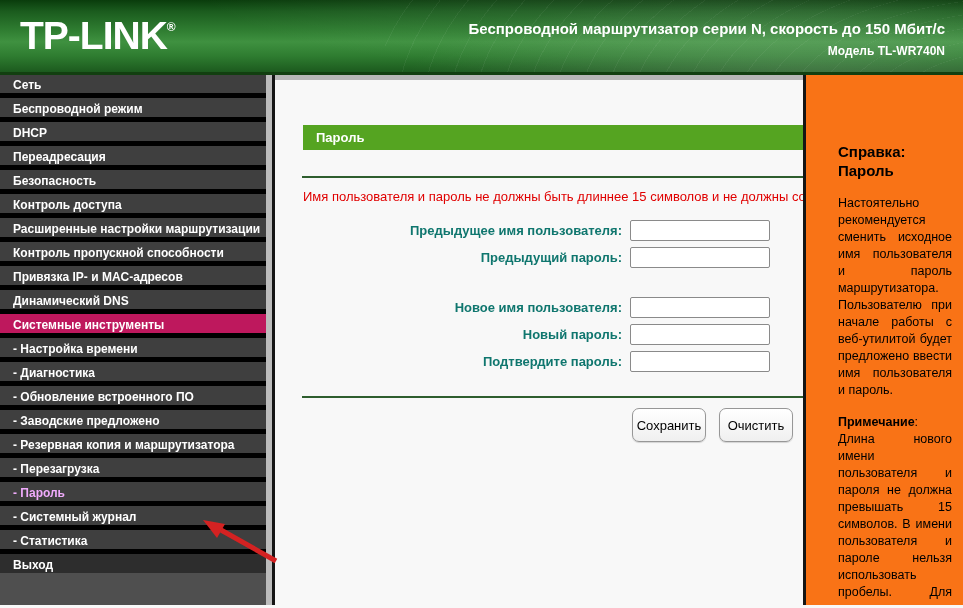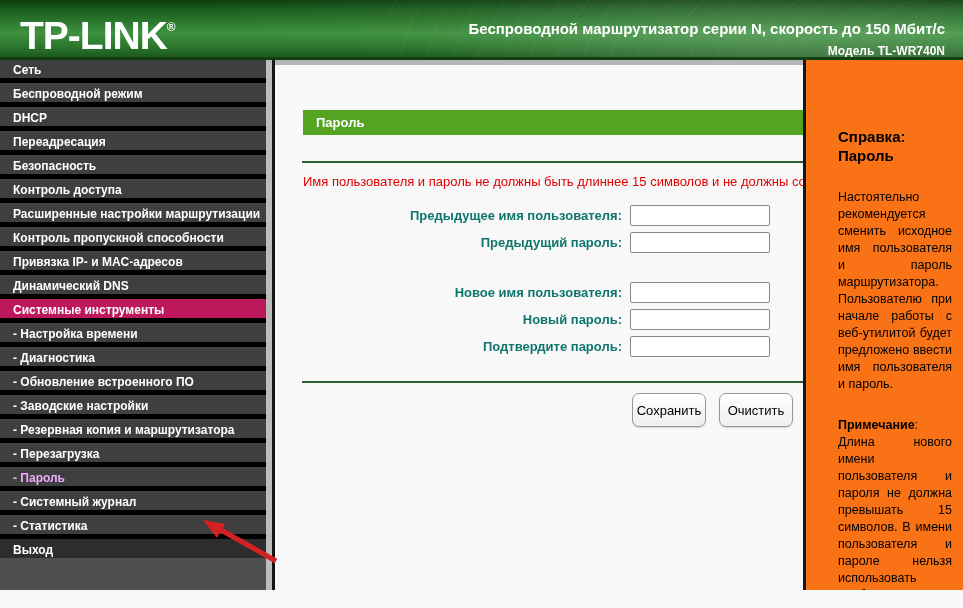--- a/index.html
+++ b/index.html
@@ -1,21 +1,21 @@
 <!DOCTYPE html>
 <html><head>
 <meta charset="utf-8">
 <style>
   * { margin:0; padding:0; box-sizing:border-box; }
   body { font-family:"Liberation Sans", sans-serif; background:#ddd; }
   .screen { width:963px; height:608px; position:relative; overflow:hidden; background:#f8f8f8; }
 
   
   .header{
-    height:60px; position:relative; overflow:hidden;
+    height:75px; position:relative; overflow:hidden;
     background:
       radial-gradient(ellipse 700px 160px at 85% 120%, rgba(255,255,255,0.18), rgba(255,255,255,0) 60%),
       radial-gradient(ellipse 900px 200px at 70% -40%, rgba(255,255,255,0.10), rgba(255,255,255,0) 55%),
       linear-gradient(180deg,#0a3c0c 0%, #1b5c1e 16%, #2f7d31 42%, #3f9140 58%, #2e7c30 78%, #1c5a1e 100%);
     border-bottom:3px solid #123f10;
   }
   .header::after{
     content:""; position:absolute; right:0; top:0; width:60%; height:100%;
     background:repeating-radial-gradient(ellipse 600px 300px at 110% 160%,
       rgba(255,255,255,0.05) 0 1px, rgba(255,255,255,0) 1px 26px);
@@ -70,21 +70,21 @@
     min-width:74px; height:34px; border:1px solid #979797; border-radius:7px;
     background:linear-gradient(180deg,#ffffff,#efefef);
     font-size:13px; color:#000; font-family:"Liberation Sans", sans-serif; cursor:pointer;
     box-shadow:0 1px 1px rgba(0,0,0,0.15);
   }
 
   
   .help{ width:160px; background:#f97316; border-left:3px solid #151515; overflow:hidden;padding-left:21px; }
   .help-inner{ padding:0 11px; color:#000; }
   .help-title{ margin-top:67px; font-size:15px; font-weight:bold; line-height:19px; }
-  .help p{ margin-top:24px; font-size:12.5px; line-height:17px; text-align:justify; }
+  .help p{ margin-top:15px; font-size:12.5px; line-height:17px; text-align:justify; }
 
   
   .arrow-svg{ position:absolute; left:0; top:0; width:963px; height:608px; pointer-events:none; }
 </style>
 </head>
 <body>
 
 <div class="screen">
 
   <div class="header">
@@ -106,21 +106,21 @@
           <div class="nav-item">Безопасность</div>
           <div class="nav-item">Контроль доступа</div>
           <div class="nav-item">Расширенные настройки маршрутизации</div>
           <div class="nav-item">Контроль пропускной способности</div>
           <div class="nav-item">Привязка IP- и MAC-адресов</div>
           <div class="nav-item">Динамический DNS</div>
           <div class="nav-item active-section">Системные инструменты</div>
           <div class="nav-item">- Настройка времени</div>
           <div class="nav-item">- Диагностика</div>
           <div class="nav-item">- Обновление встроенного ПО</div>
-          <div class="nav-item">- Заводские настройки</div>
+          <div class="nav-item">- Заводские предложено</div>
           <div class="nav-item">- Резервная копия и маршрутизатора</div>
           <div class="nav-item">- Перезагрузка</div>
           <div class="nav-item active-sub">- Пароль</div>
           <div class="nav-item">- Системный журнал</div>
           <div class="nav-item">- Статистика</div>
           <div class="nav-item dark">Выход</div>
         </div>
     </div>
 
     <div class="scroll-strip"></div>

